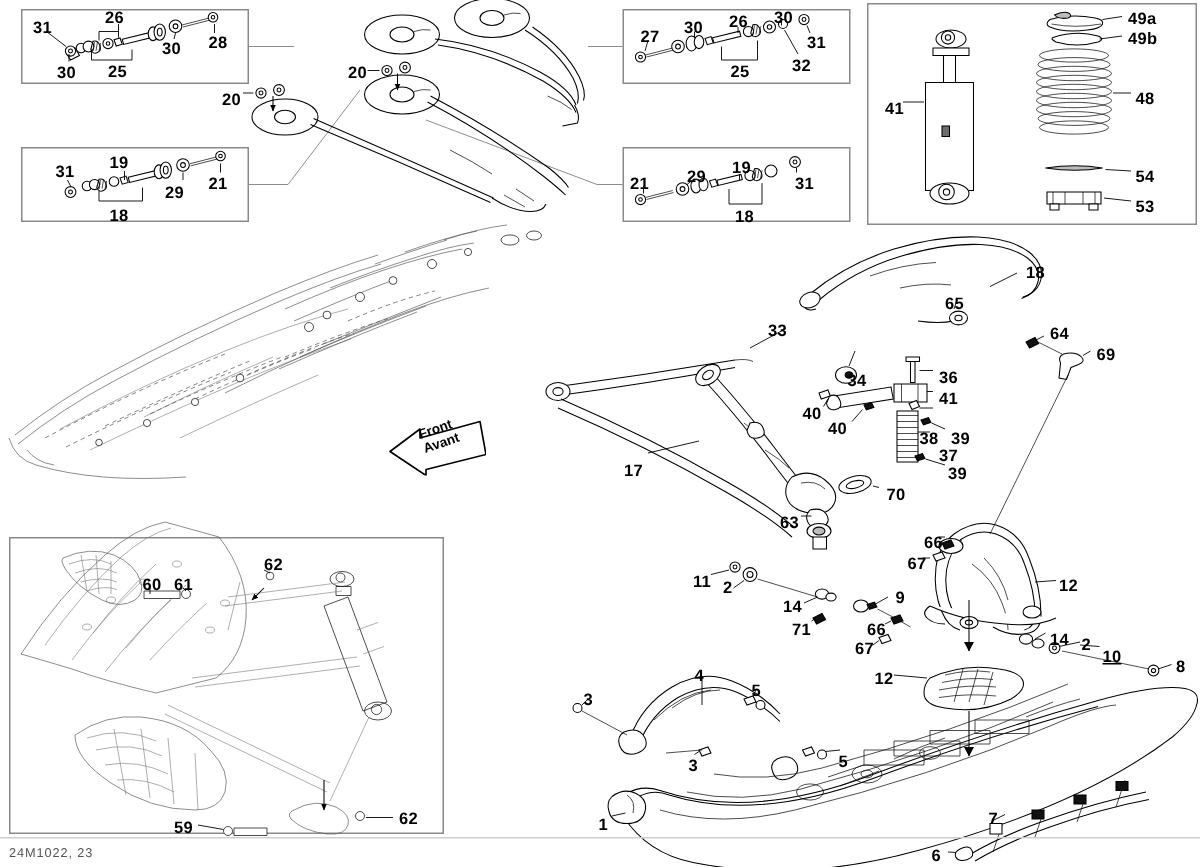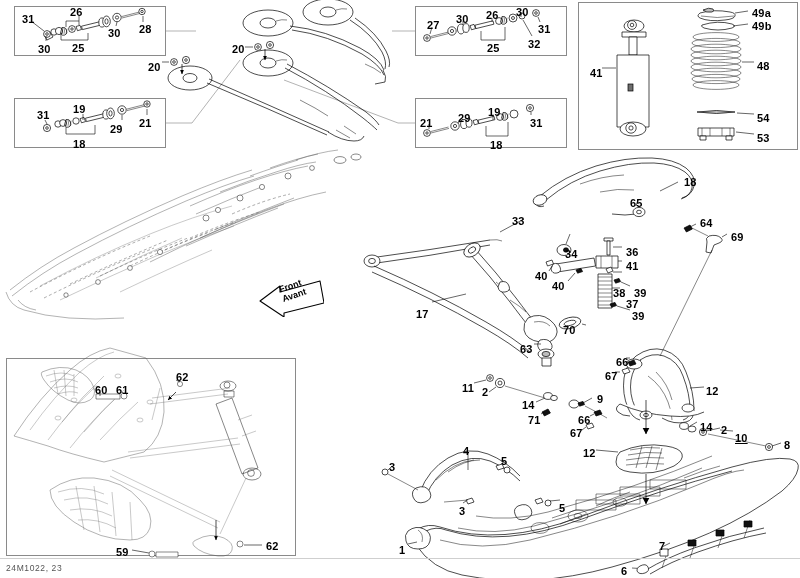--- a/index.html
+++ b/index.html
@@ -698,21 +698,21 @@
       <div class="lbl" style="left: 565px; top: 228px; margin-top: 21px;">34</div>
       <div class="lbl" style="left: 626px; top: 247px;">36</div>
       <div class="lbl" style="left: 626px; top: 261px;">41</div>
       <div class="lbl" style="left: 626px; top: 272px; margin-top: 27px;">37</div>
       <div class="lbl" style="left: 535px; top: 271px;">40</div>
       <div class="lbl" style="left: 552px; top: 281px;">40</div>
       <div class="lbl" style="left: 613px; top: 288px;">38</div>
       <div class="lbl" style="left: 634px; top: 288px;">39</div>
       <div class="lbl" style="left: 632px; top: 311px;">39</div>
       <div class="lbl" style="left: 416px; top: 309px;">17</div>
-      <div class="lbl" style="left: 563px; top: 325px;">70</div>
+      <div class="lbl" style="left: 591px; top: 325px;">70</div>
       <div class="lbl" style="left: 520px; top: 344px;">63</div>
       <div class="lbl" style="left: 616px; top: 357px;">66</div>
       <div class="lbl" style="left: 605px; top: 371px;">67</div>
       <div class="lbl" style="left: 706px; top: 386px;">12</div>
       <div class="lbl" style="left: 462px; top: 383px;">11</div>
       <div class="lbl" style="left: 482px; top: 387px;">2</div>
       <div class="lbl" style="left: 522px; top: 400px;">14</div>
       <div class="lbl" style="left: 597px; top: 394px;">9</div>
       <div class="lbl" style="left: 528px; top: 415px;">71</div>
       <div class="lbl" style="left: 578px; top: 415px;">66</div>

